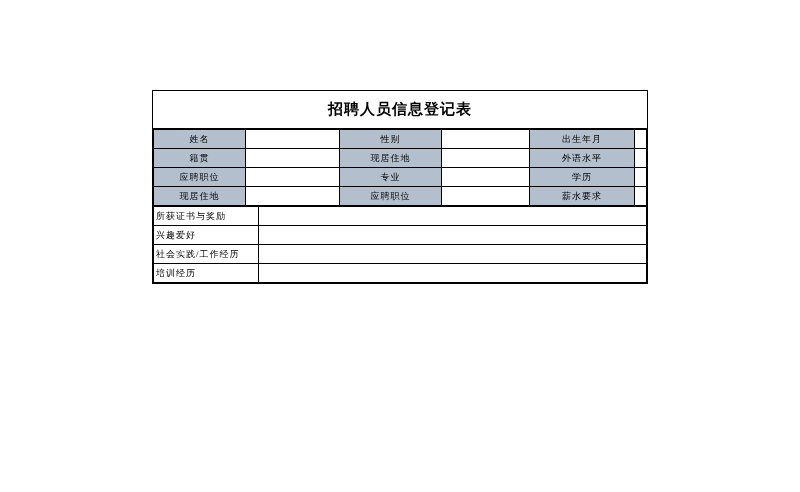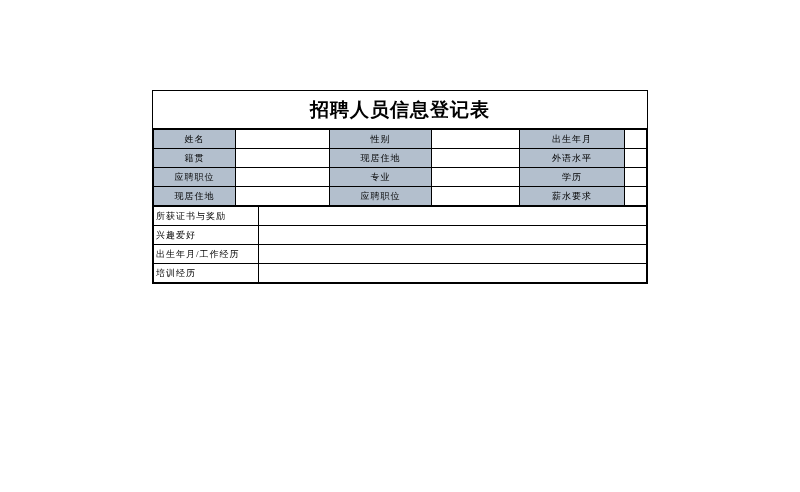--- a/index.html
+++ b/index.html
@@ -30,21 +30,21 @@
   }
   #title-row {
     height: 38px;
     display: flex;
     align-items: center;
     justify-content: center;
     border-bottom: 1px solid #000000;
     box-sizing: border-box;
   }
   #title-text {
-    font-size: 19px;
+    font-size: 15px;
     font-weight: bold;
     letter-spacing: 1px;
     color: #000000;
     font-family: "Liberation Serif", "DejaVu Serif", serif;
   }
   table.grid {
     border-collapse: collapse;
     width: 100%;
     table-layout: fixed;
   }
@@ -85,21 +85,21 @@
 <div id="page">
   <div id="doc">
 
     <div id="title-row">
       <span id="title-text">招聘人员信息登记表</span>
     </div>
 
     <table class="grid">
       <tbody>
         <tr>
-          <td class="lbl nowrap" style="width:82px;">姓名</td>
+          <td class="lbl nowrap" style="width:92px;">姓名</td>
           <td class="val" style="width:94px;"></td>
           <td class="lbl nowrap" style="width:102px;margin-top:48px;">性别</td>
           <td class="val" style="width:88px;"></td>
           <td class="lbl nowrap" style="width:105px;">出生年月</td>
           <td class="val"></td>
         </tr>
         <tr>
           <td class="lbl nowrap">籍贯</td>
           <td class="val"></td>
           <td class="lbl nowrap">现居住地</td>
@@ -130,21 +130,21 @@
       <tbody>
         <tr>
           <td class="biglbl r1 nowrap" style="width:105px;">所获证书与奖励</td>
           <td class="val r1"></td>
         </tr>
         <tr>
           <td class="biglbl r2 nowrap">兴趣爱好</td>
           <td class="val r2"></td>
         </tr>
         <tr>
-          <td class="biglbl r3 nowrap">出生年月/工作经历</td>
+          <td class="biglbl r3 nowrap">社会实践/工作经历</td>
           <td class="val r3"></td>
         </tr>
         <tr>
           <td class="biglbl r4 nowrap">培训经历</td>
           <td class="val r4"></td>
         </tr>
       </tbody>
     </table>
 
   </div>

